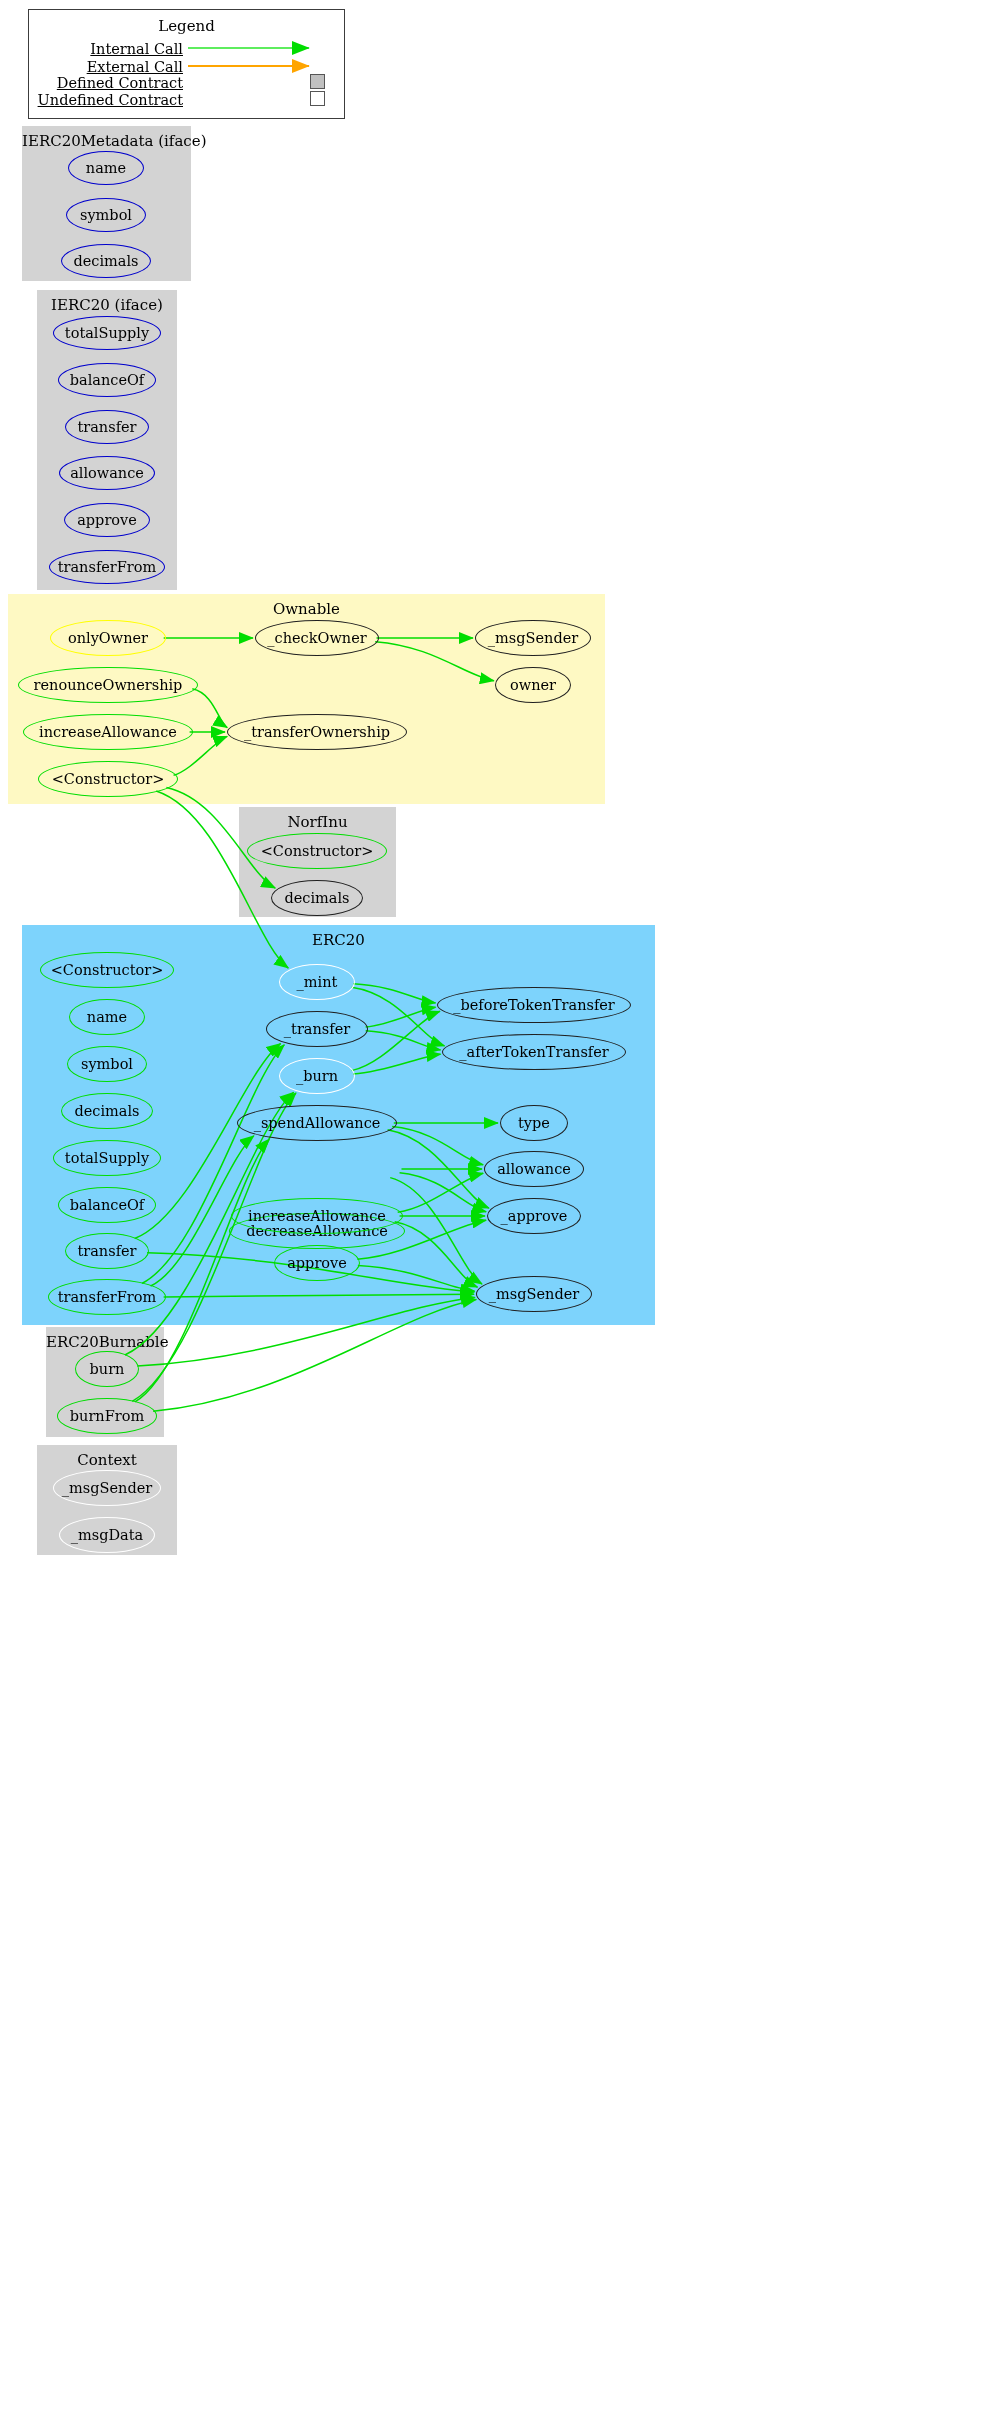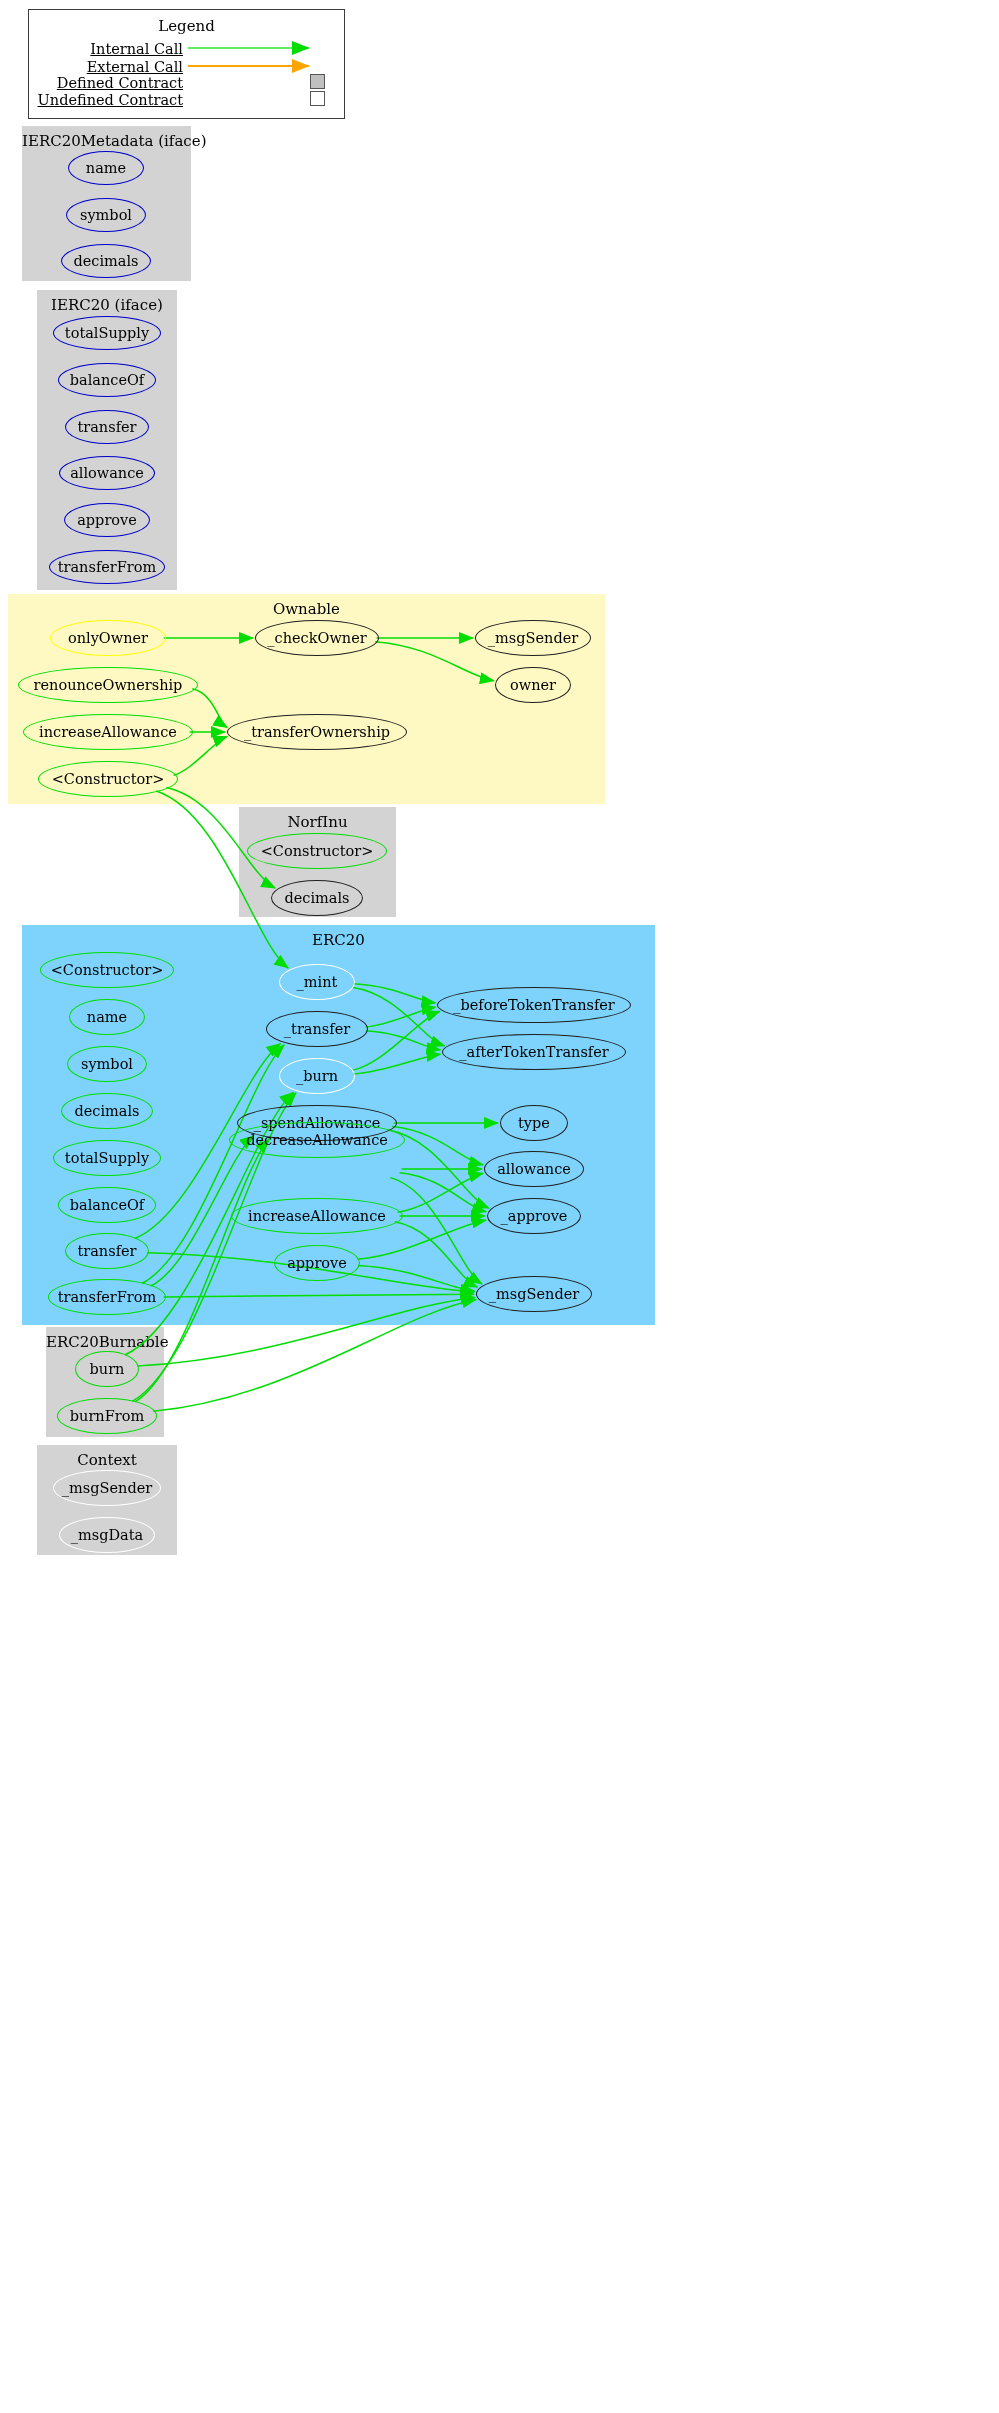--- a/index.html
+++ b/index.html
@@ -205,21 +205,21 @@
     </div>
     <div class="node" style="left: 237px; top: 1105px; width: 160px; height: 36px; border-color: rgb(32, 32, 32);">
       <span>_spendAllowance</span>
     </div>
     <div class="node" style="left: 500px; top: 1105px; width: 68px; height: 36px; border-color: rgb(32, 32, 32);">
       <span>type</span>
     </div>
     <div class="node" style="left: 53px; top: 1140px; width: 108px; height: 36px; border-color: rgb(0, 221, 0);">
       <span>totalSupply</span>
     </div>
-    <div class="node" style="left: 229px; top: 1122px; width: 176px; height: 36px; border-color: rgb(0, 221, 0);">
+    <div class="node" style="left: 229px; top: 1213px; width: 176px; height: 36px; border-color: rgb(0, 221, 0);">
       <span>decreaseAllowance</span>
     </div>
     <div class="node" style="left: 484px; top: 1151px; width: 100px; height: 36px; border-color: rgb(32, 32, 32);">
       <span>allowance</span>
     </div>
     <div class="node" style="left: 58px; top: 1187px; width: 98px; height: 36px; border-color: rgb(0, 221, 0);">
       <span>balanceOf</span>
     </div>
     <div class="node" style="left: 231px; top: 1198px; width: 172px; height: 36px; border-color: rgb(0, 221, 0);">
       <span>increaseAllowance</span>

